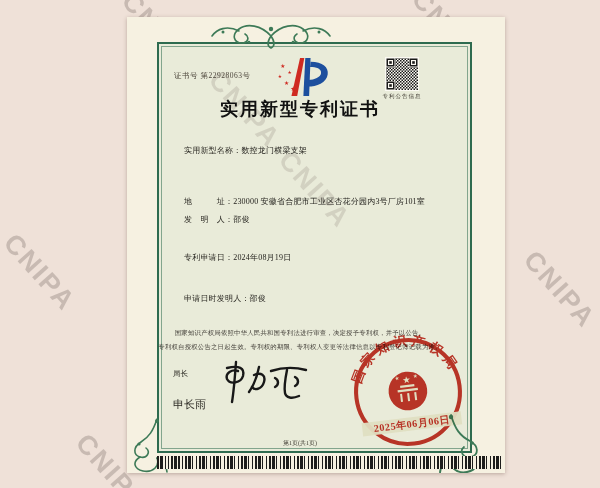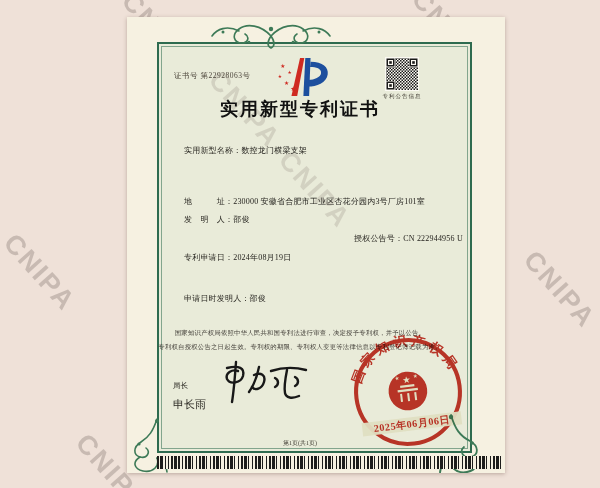--- a/index.html
+++ b/index.html
@@ -48,21 +48,21 @@
     position:absolute;left:33px;font-size:8px;color:#2c2a24;z-index:5;
     white-space:nowrap;letter-spacing:.2px;
   }
   .row .lbl{color:#2c2a24;padding-left:24px;}
   .row .val{color:#1e1c18;}
   .col2{left:203px;}
   .notice{
     position:absolute;left:14px;width:318px;text-align:center;font-size:6.4px;
     color:#44403a;z-index:5;letter-spacing:.2px;white-space:nowrap;
   }
-  .sig-title{position:absolute;left:46px;top:364px;font-size:7.5px;color:#2c2a24;z-index:5;}
+  .sig-title{position:absolute;left:46px;top:352px;font-size:7.5px;color:#2c2a24;z-index:5;}
   .sig-name{position:absolute;left:46px;top:380px;font-size:11px;color:#2c2a24;z-index:5;}
   .signature{position:absolute;left:84px;top:341px;z-index:6;}
   .seal{
     position:absolute;left:224px;top:318px;width:114px;height:114px;z-index:7;
     transform:rotate(-7deg);opacity:.93;mix-blend-mode:multiply;
   }
   .pagenum{
     position:absolute;left:133px;top:422px;width:80px;text-align:center;
     font-size:6px;color:#3c382f;z-index:5;white-space:nowrap;
   }
@@ -179,23 +179,20 @@
 
   <div class="row" style="top:128px">
     <span class="lbl">实用新型名称：</span><span class="val">数控龙门横梁支架</span>
   </div>
   <div class="row" style="top:179px">
     <span class="lbl">地　　　址：</span><span class="val">230000 安徽省合肥市工业区杏花分园内3号厂房101室</span>
   </div>
   <div class="row" style="top:197px">
     <span class="lbl">发　明　人：</span><span class="val">邵俊</span>
   </div>
-  <div class="row col2" style="top:216px">
-    <span class="lbl">授权公告号：</span><span class="val">CN 222944956 U</span>
-  </div>
   <div class="row" style="top:235px">
     <span class="lbl">专利申请日：</span><span class="val">2024年08月19日</span>
   </div>
   <div class="row" style="top:276px">
     <span class="lbl">申请日时发明人：</span><span class="val">邵俊</span>
   </div>
 
   <div class="notice" style="top:312px">国家知识产权局依照中华人民共和国专利法进行审查，决定授予专利权，并予以公告。</div>
   <div class="notice" style="top:326px">专利权自授权公告之日起生效。专利权的期限、专利权人变更等法律信息以专利登记簿记载为准。</div>
 

